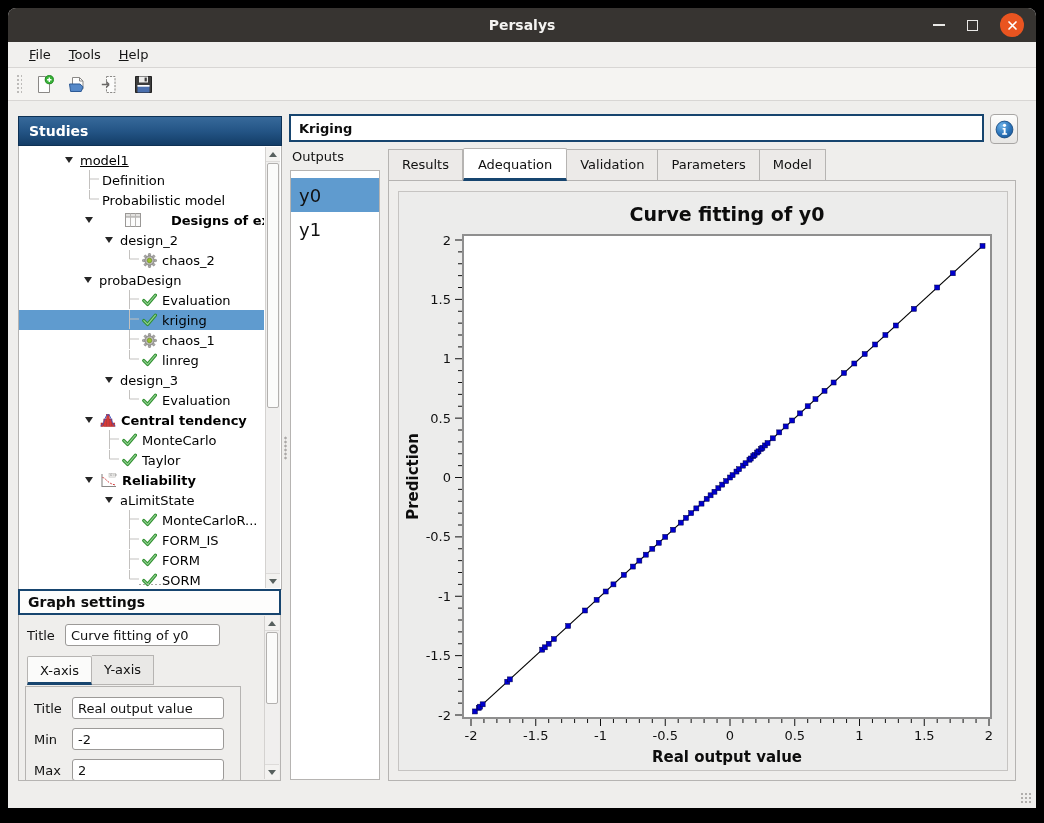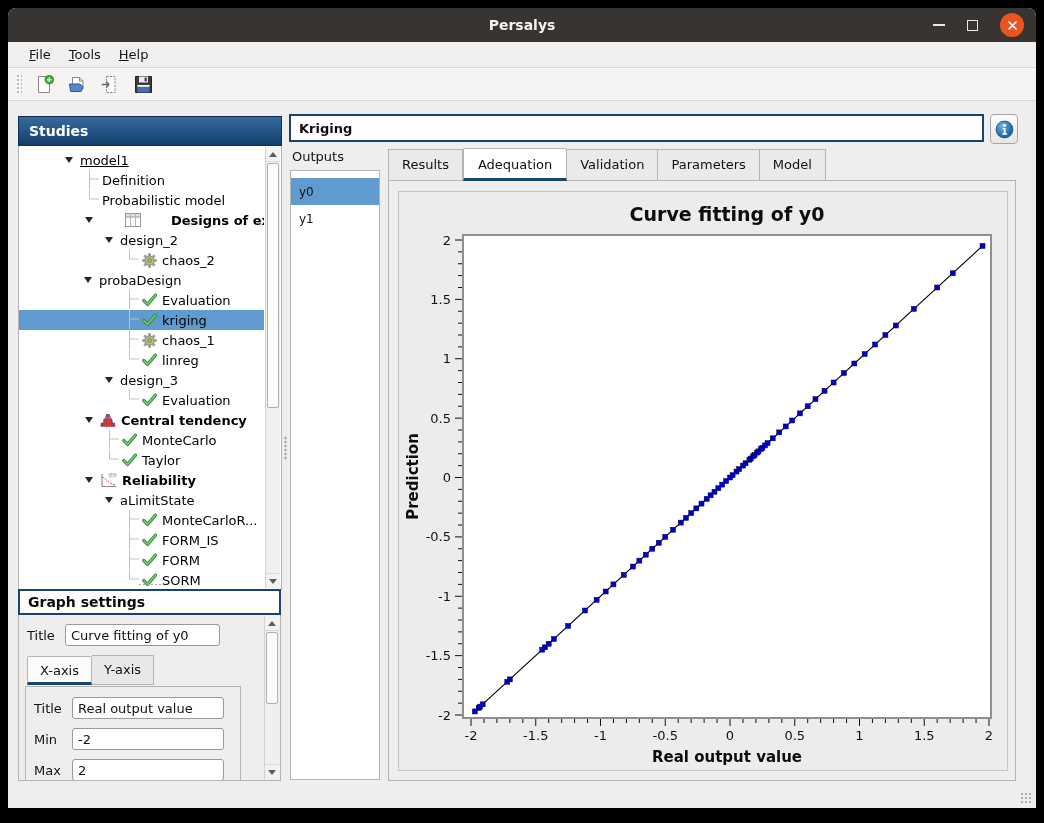--- a/index.html
+++ b/index.html
@@ -86,21 +86,21 @@
   
   .model-field { position:absolute; left:281px; top:12px; width:695px; height:28px; border:2px solid #17456f;
                  background:#fff; font-weight:bold; font-size:13px; color:#0d0d0d;
                  display:flex; align-items:center; padding-left:8px; }
   .info-btn { position:absolute; left:982px; top:12px; width:28px; height:30px; border:1px solid #a8a6a4;
               border-radius:4px; background:linear-gradient(180deg,#fdfdfc,#e7e6e4);
               display:flex; align-items:center; justify-content:center; }
   .outputs-label { position:absolute; left:284px; top:47px; font-size:13px; color:#111; }
   .outputs-list { position:absolute; left:282px; top:68px; width:90px; height:610px; background:#fff;
                   border:1px solid #b6b4b2; padding-top:7px; }
-  .output-item { height:27px; display:flex; align-items:center; padding-left:8px; font-size:12px; color:#111; }
+  .output-item { height:34px; display:flex; align-items:center; padding-left:8px; font-size:18px; color:#111; }
   .output-item.selected { background:#5f9bcf; }
 
   .result-tabs { position:absolute; left:380px; top:46px; height:33px; display:flex; align-items:flex-end; z-index:3; }
   .result-tab { padding:7px 13px 8px; font-size:13px; color:#111; background:#eceae8;
                 border:1px solid #b6b4b2; border-left:none; }
   .result-tab:first-child { border-left:1px solid #b6b4b2; }
   .result-tab.active { background:#fff; border-left:1px solid #b6b4b2; border-bottom:3px solid #17456f;
                        padding:8px 14px 6px; border-radius:2px 2px 0 0; }
   .tab-frame { position:absolute; left:380px; top:78px; width:628px; height:601px;
                border:1px solid #b6b4b2; background:#efeeec; z-index:1; }

